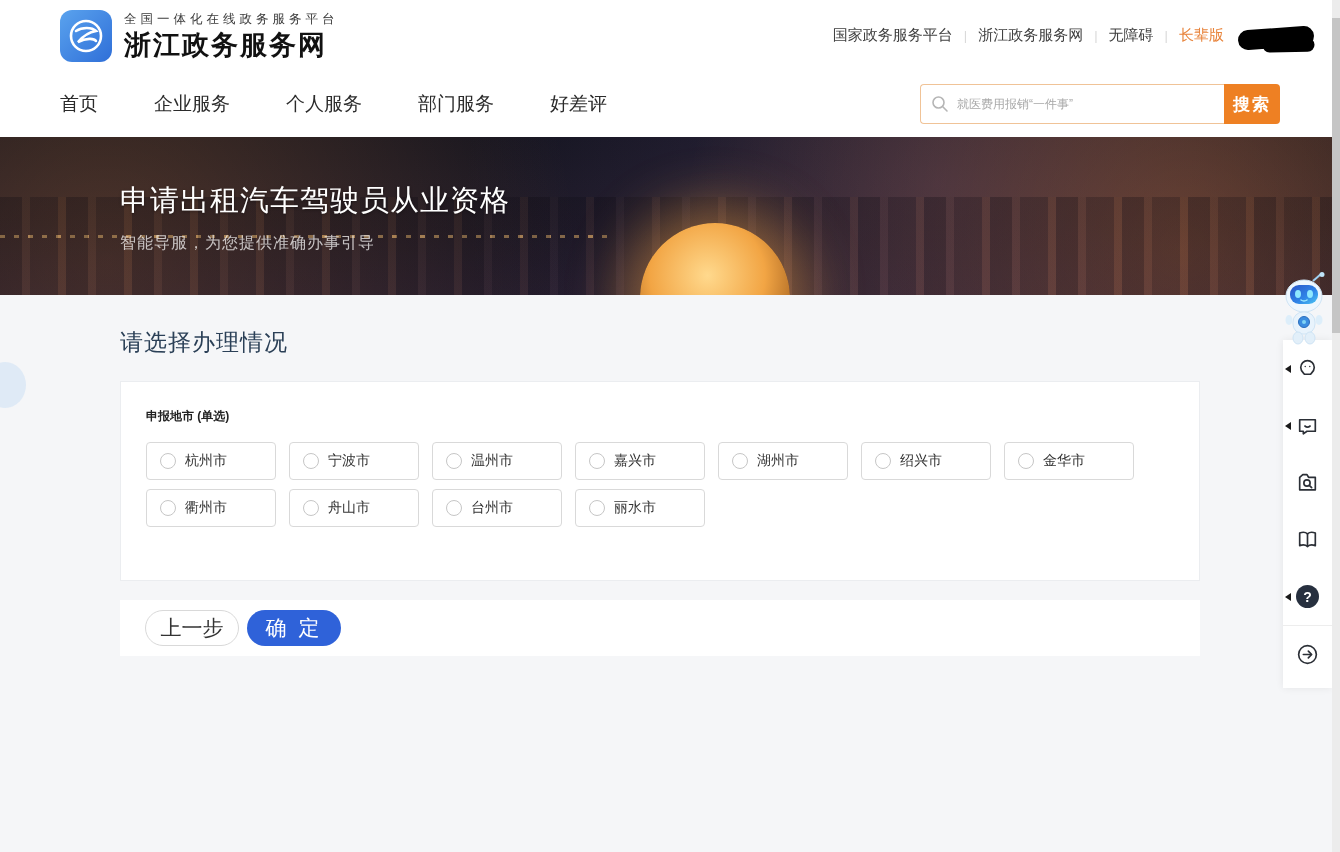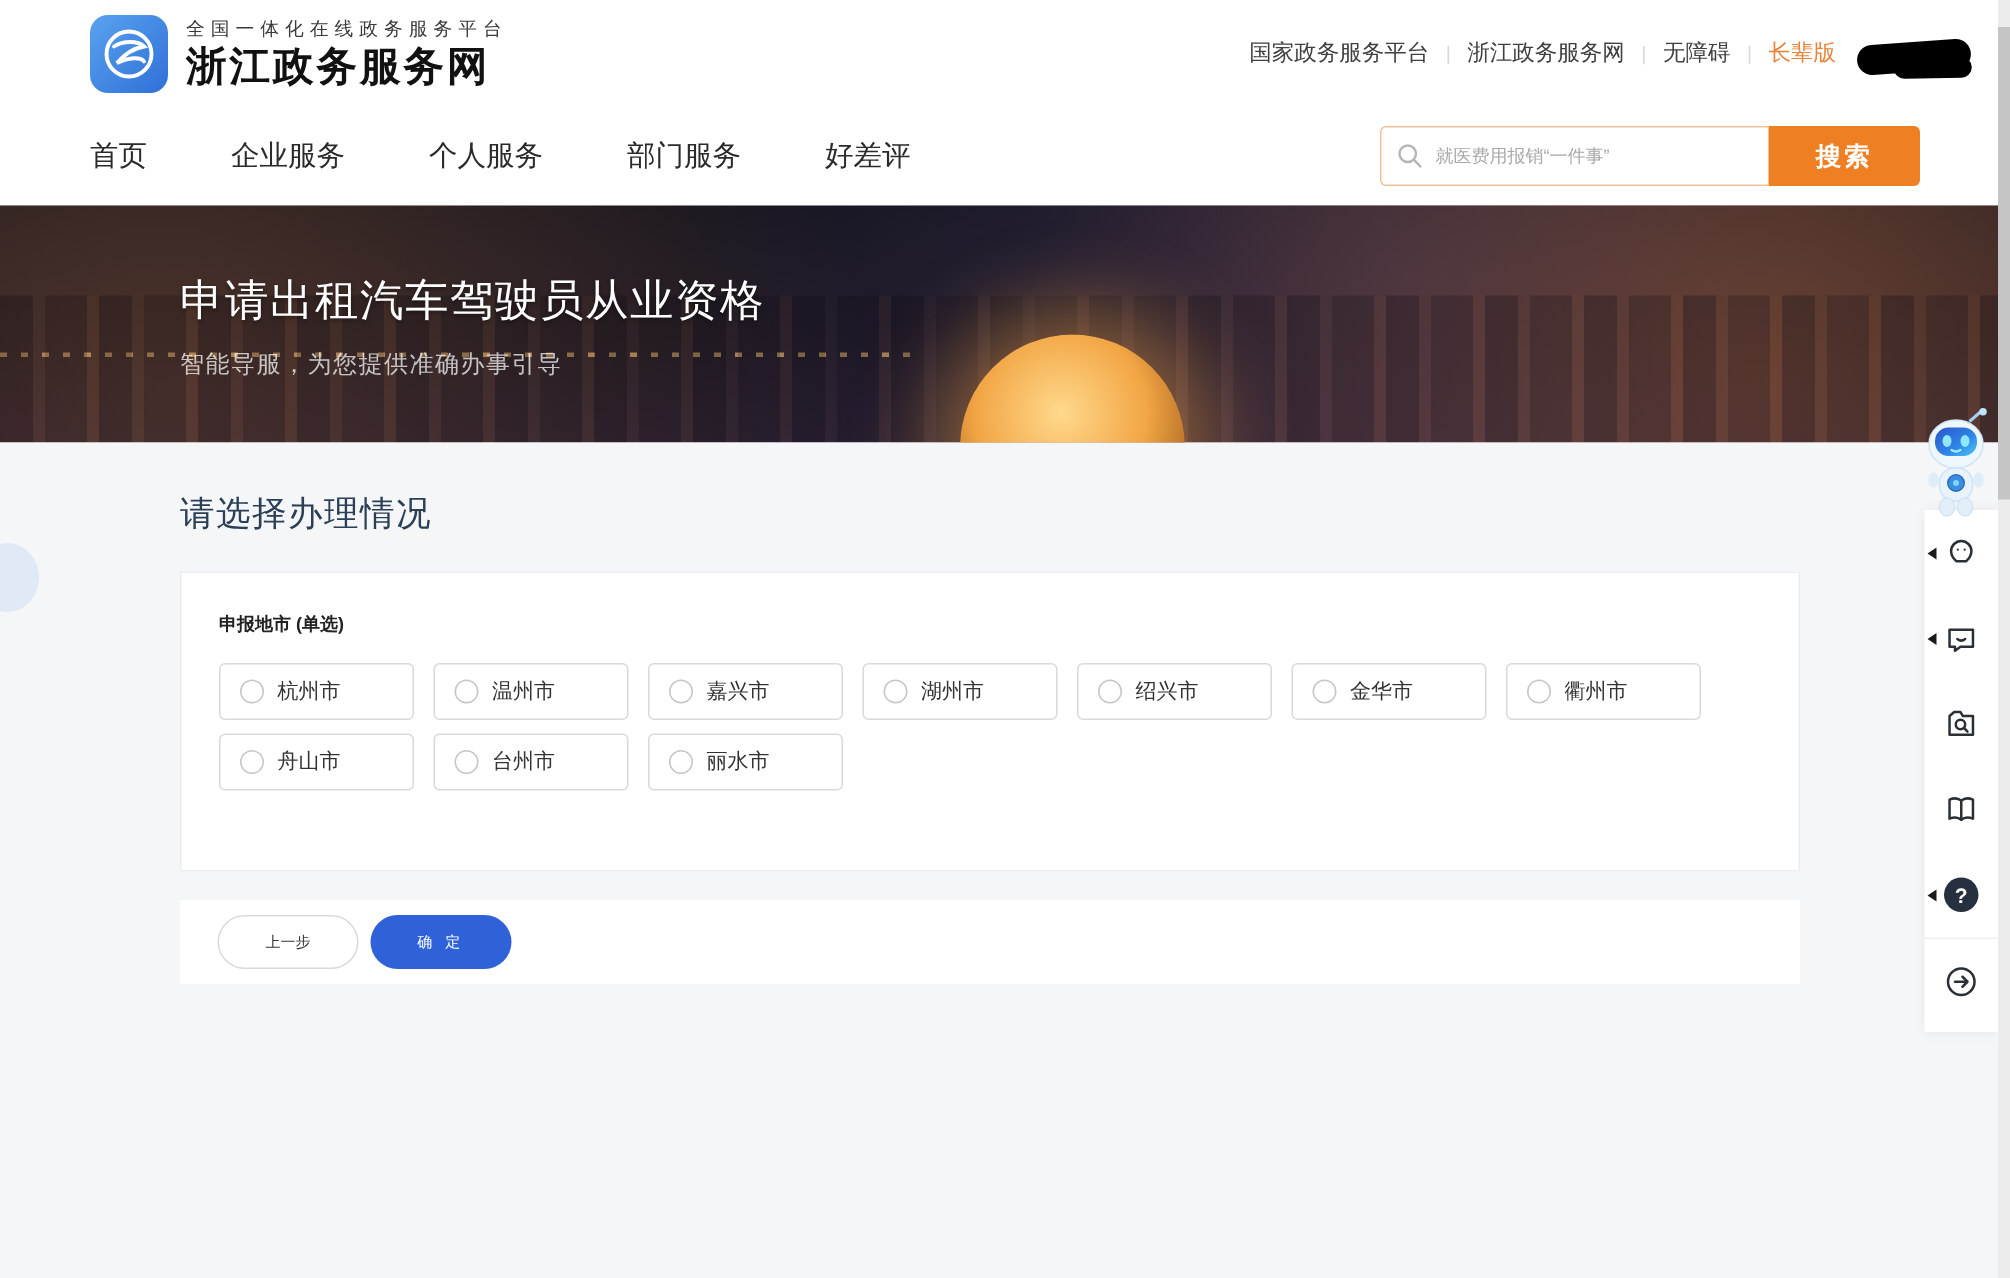--- a/index.html
+++ b/index.html
@@ -21,21 +21,21 @@
   .redact::after { content:""; position:absolute; left:24px; top:11px; width:52px; height:14px; background:#000; border-radius:8px; transform:rotate(3deg); }
 
   
   .nav-bar { height:66px; background:#fff; display:flex; align-items:center; padding:0 60px; }
   .nav-items { display:flex; gap:56px; font-size:19px; color:#2b2b2b; }
   .nav-item { cursor:pointer; white-space:nowrap; }
   .search-wrap { margin-left:auto; display:flex; height:40px; width:360px; }
   .search-input-wrap { flex:1; display:flex; align-items:center; border:1px solid #f0c397; border-right:none; border-radius:4px 0 0 4px; background:#fff; padding:0 10px; }
   .search-input { border:none; outline:none; flex:1; font-size:12px; color:#333; background:transparent; font-family:inherit; }
   .search-input::placeholder { color:#a8a8a8; }
-  .search-btn { width:101px; border:none; background:#ee8023; color:#fff; font-size:17px; font-weight:bold; border-radius:0 4px 4px 0; cursor:pointer; font-family:inherit; letter-spacing:2px; }
+  .search-btn { width:56px; border:none; background:#ee8023; color:#fff; font-size:17px; font-weight:bold; border-radius:0 4px 4px 0; cursor:pointer; font-family:inherit; letter-spacing:2px; }
 
   
   .banner { position:relative; height:158px; overflow:hidden;
     background:
       radial-gradient(circle at 88% 72%, rgba(255,140,50,.30), transparent 42%),
       radial-gradient(circle at 8% 80%, rgba(255,150,60,.22), transparent 38%),
       radial-gradient(circle at 70% 30%, rgba(90,70,120,.35), transparent 50%),
       linear-gradient(180deg,#14141f 0%,#1d1926 55%,#282033 100%);
   }
   .banner::before { content:""; position:absolute; left:0; top:62%; width:46%; height:3px;
@@ -53,21 +53,21 @@
   
   .content { background:#f5f6f8; height:557px; position:relative; }
   .section-title { font-size:23px; color:#2b4057; font-weight:500; padding:32px 0 0 120px; letter-spacing:1px; }
   .panel { width:1080px; min-height:200px; margin:23px 0 0 120px; background:#fff; border:1px solid #ebedf0; padding:26px 25px; }
   .form-label { font-size:12px; font-weight:bold; color:#222; }
   .options { display:flex; flex-wrap:wrap; gap:9px 13px; margin-top:17px; }
   .option { width:130px; height:38px; background:#fff; border:1px solid #d9d9d9; border-radius:4px; display:flex; align-items:center; padding:0 0 0 13px; cursor:pointer; }
   .radio { width:16px; height:16px; border:1px solid #c6c6c6; border-radius:50%; background:#fff; flex:0 0 auto; }
   .option-label { font-size:14px; color:#333; margin-left:9px; white-space:nowrap; }
   .btn-bar { width:1080px; height:56px; margin:19px 0 0 120px; background:#fff; display:flex; align-items:center; padding-left:25px; gap:8px; }
-  .btn { height:36px; width:94px; border-radius:18px; font-size:10px; cursor:pointer; font-family:inherit; }
+  .btn { height:36px; width:94px; border-radius:18px; font-size:21px; cursor:pointer; font-family:inherit; }
   .btn-prev { background:#fff; border:1px solid #d9d9d9; color:#333; }
   .btn-confirm { background:#2f62d9; border:none; color:#fff; letter-spacing:3px; }
 
   
   .edge-tab { position:absolute; left:-16px; top:362px; width:42px; height:46px; border-radius:50%; background:#dbe8f6; opacity:.85; cursor:pointer; }
 
   
   .float-sidebar { position:absolute; right:8px; top:340px; width:49px; height:348px; background:#fff; box-shadow:0 0 8px rgba(0,0,0,.07); }
   .fs-item { position:relative; height:57px; display:flex; align-items:center; justify-content:center; cursor:pointer; }
   .fs-item svg { width:25px; height:25px; stroke:#2b2f36; fill:none; stroke-width:1.6; stroke-linecap:round; stroke-linejoin:round; }
@@ -139,20 +139,24 @@
   <div class="section-title">请选择办理情况</div>
 
   <div class="panel">
     <div class="form-label">申报地市 (单选)</div>
     <div class="options" id="options">
   <div class="option">
     <span class="radio"></span>
     <span class="option-label">杭州市</span>
   </div>
 
+  <div class="option">
+    <span class="radio"></span>
+    <span class="option-label">宁波市</span>
+  </div>
 
   <div class="option">
     <span class="radio"></span>
     <span class="option-label">温州市</span>
   </div>
 
   <div class="option">
     <span class="radio"></span>
     <span class="option-label">嘉兴市</span>
   </div>

